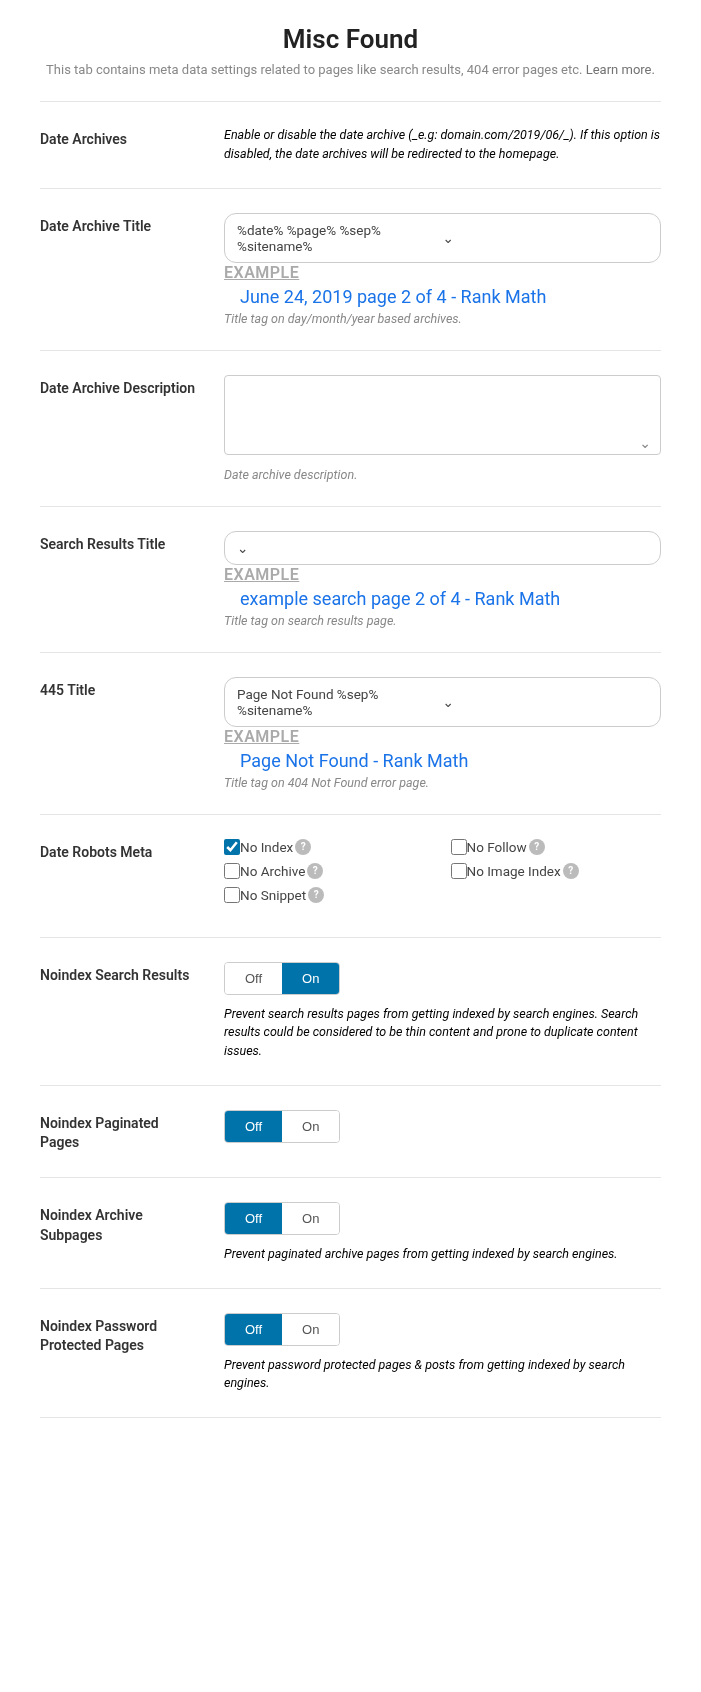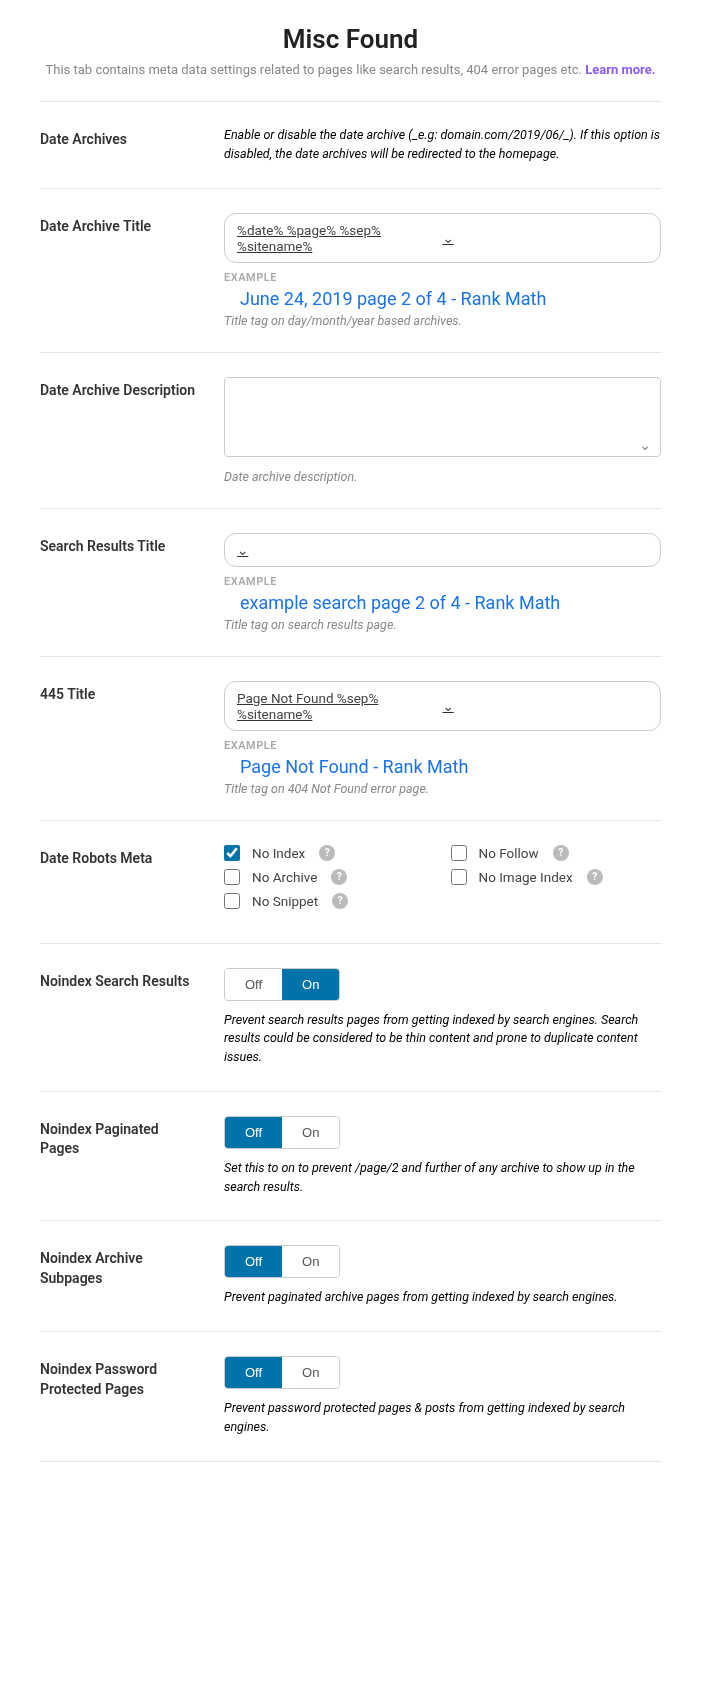--- a/index.html
+++ b/index.html
@@ -20,23 +20,22 @@
       color: #222;
       margin-bottom: 8px;
     }
     .page-subtitle {
       text-align: center;
       font-size: 13px;
       color: #888;
       margin-bottom: 24px;
     }
     .page-subtitle a {
-      color: #8b5cf6;
+      color: #737373;
       text-decoration: none;
-      font-weight: bold;
     }
     .divider {
       border: none;
       border-top: 1px solid #e5e5e5;
       margin: 0;
     }
     .settings-row {
       display: flex;
       align-items: flex-start;
       padding: 24px 0;
@@ -83,24 +82,23 @@
       line-height: 1.5;
       font-style: italic;
     }
     
     .dropdown-input {
       display: flex;
       align-items: center;
       border: 1px solid #ccc;
       border-radius: 12px;
       padding: 8px 12px;
-      margin-bottom: 8px;
+      margin-bottom: 0;
       background: #fff;
       cursor: pointer;
-      text-decoration: underline;
     }
     .dropdown-input span {
       flex: 1;
       font-size: 13.5px;
       color: #444;
     }
     .dropdown-arrow {
       color: #888;
       font-size: 14px;
     }
@@ -121,26 +119,27 @@
     .textarea-arrow {
       position: absolute;
       bottom: 8px;
       right: 10px;
       color: #888;
       font-size: 14px;
       pointer-events: none;
     }
     
     .example-label {
-      font-size: 11px;
+      font-size: 16px;
       color: #aaa;
       text-transform: uppercase;
       letter-spacing: 0.5px;
       margin-bottom: 4px;
       font-weight: 600;
+      text-decoration: underline;
     }
     .example-link {
       font-size: 18px;
       color: #1a73e8;
       text-decoration: none;
       display: block;
       margin-bottom: 4px;
       margin-left: 16px;
     }
     .example-desc {
@@ -150,21 +149,21 @@
     }
     
     .checkbox-grid {
       display: grid;
       grid-template-columns: 1fr 1fr;
       gap: 8px 16px;
       margin-bottom: 10px;
     }
     .checkbox-item {
       display: flex;
-      gap: 12px;
+      gap: 0;
       font-size: 13.5px;
       color: #444;
     }
     .checkbox-item input[type="checkbox"] {
       width: 16px;
       height: 16px;
       cursor: pointer;
       accent-color: #0073aa;
     }
     .help-icon {
@@ -317,21 +316,20 @@
     </div>
   </div>
 
   <div class="settings-row">
     <div class="row-label">Noindex Paginated Pages</div>
     <div class="row-content">
       <div class="onoff-group">
         <button class="onoff-btn active">Off</button>
         <button class="onoff-btn">On</button>
       </div>
-      <p class="help-text">Set this to on to prevent /page/2 and further of any archive to show up in the search results.</p>
     </div>
   </div>
 
   <div class="settings-row">
     <div class="row-label">Noindex Archive Subpages</div>
     <div class="row-content">
       <div class="onoff-group">
         <button class="onoff-btn active">Off</button>
         <button class="onoff-btn">On</button>
       </div>

